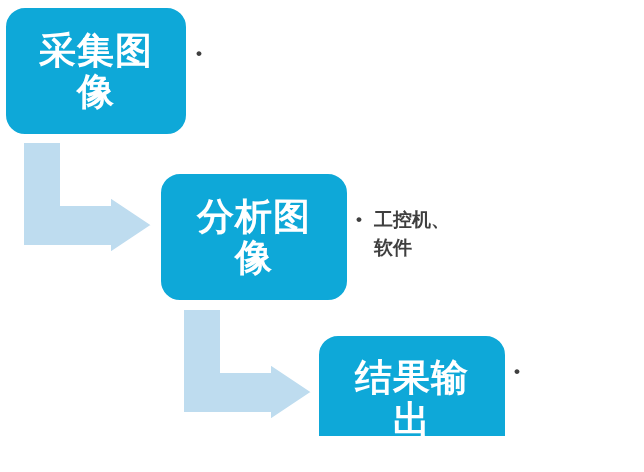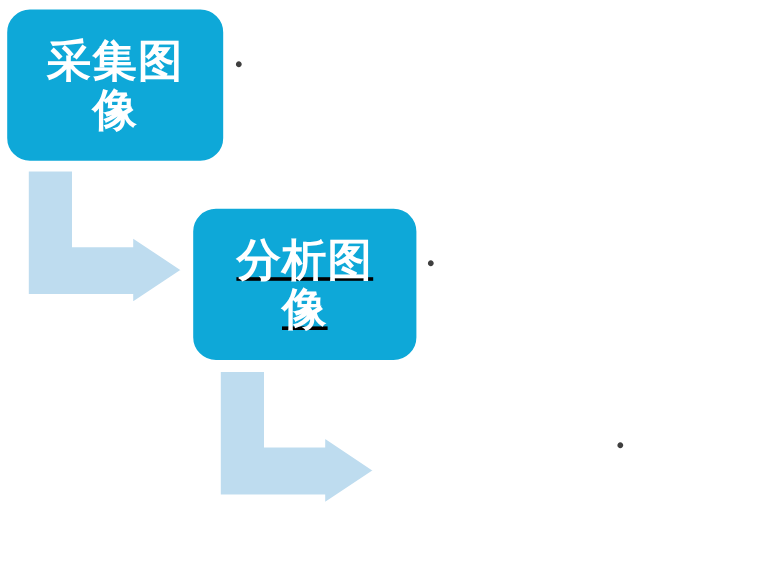--- a/index.html
+++ b/index.html
@@ -35,21 +35,21 @@
   }
   .box-label {
     color: var(--box-text);
     font-size: 37px;
     font-weight: bold;
     line-height: 1.12;
     white-space: pre-line;
     letter-spacing: 1px;
   }
   .box-1 { left: 3px;   top: 5px;   width: 186px; height: 132px; }
-  .box-2 { left: 158px; top: 171px; width: 192px; height: 132px; text-decoration: underline; }
+  .box-2 { left: 158px; top: 171px; width: 192px; height: 132px; }
   .box-3 { left: 316px; top: 333px; width: 192px; height: 131px; }
 
   .note {
     position: absolute;
     display: flex;
     align-items: flex-start;
   }
   .note-1 { left: 196px; top: 40px; }
   .note-2 { left: 356px; top: 206px; }
   .note-3 { left: 514px; top: 358px; }
@@ -96,24 +96,30 @@
     <polygon points="2,1 40,1 40,64 89,64 89,56 131,84 89,112 89,105 2,105"></polygon>
   </svg>
 
   <div class="step-box box-2">
     <span class="box-label">分析图
 像</span>
   </div>
 
   <div class="note note-2">
     <span class="bullet-dot">•</span>
+    <span class="note-text">工控机、
+软件</span>
   </div>
 
   <svg class="arrow-svg arrow-2" width="134" height="114" viewBox="0 0 134 114">
     <polygon points="2,1 40,1 40,64 89,64 89,56 131,84 89,112 89,105 2,105"></polygon>
   </svg>
 
+  <div class="step-box box-3">
+    <span class="box-label">结果输
+出</span>
+  </div>
 
   <div class="note note-3">
     <span class="bullet-dot">•</span>
   </div>
 
 </div>
 
 </body></html>

